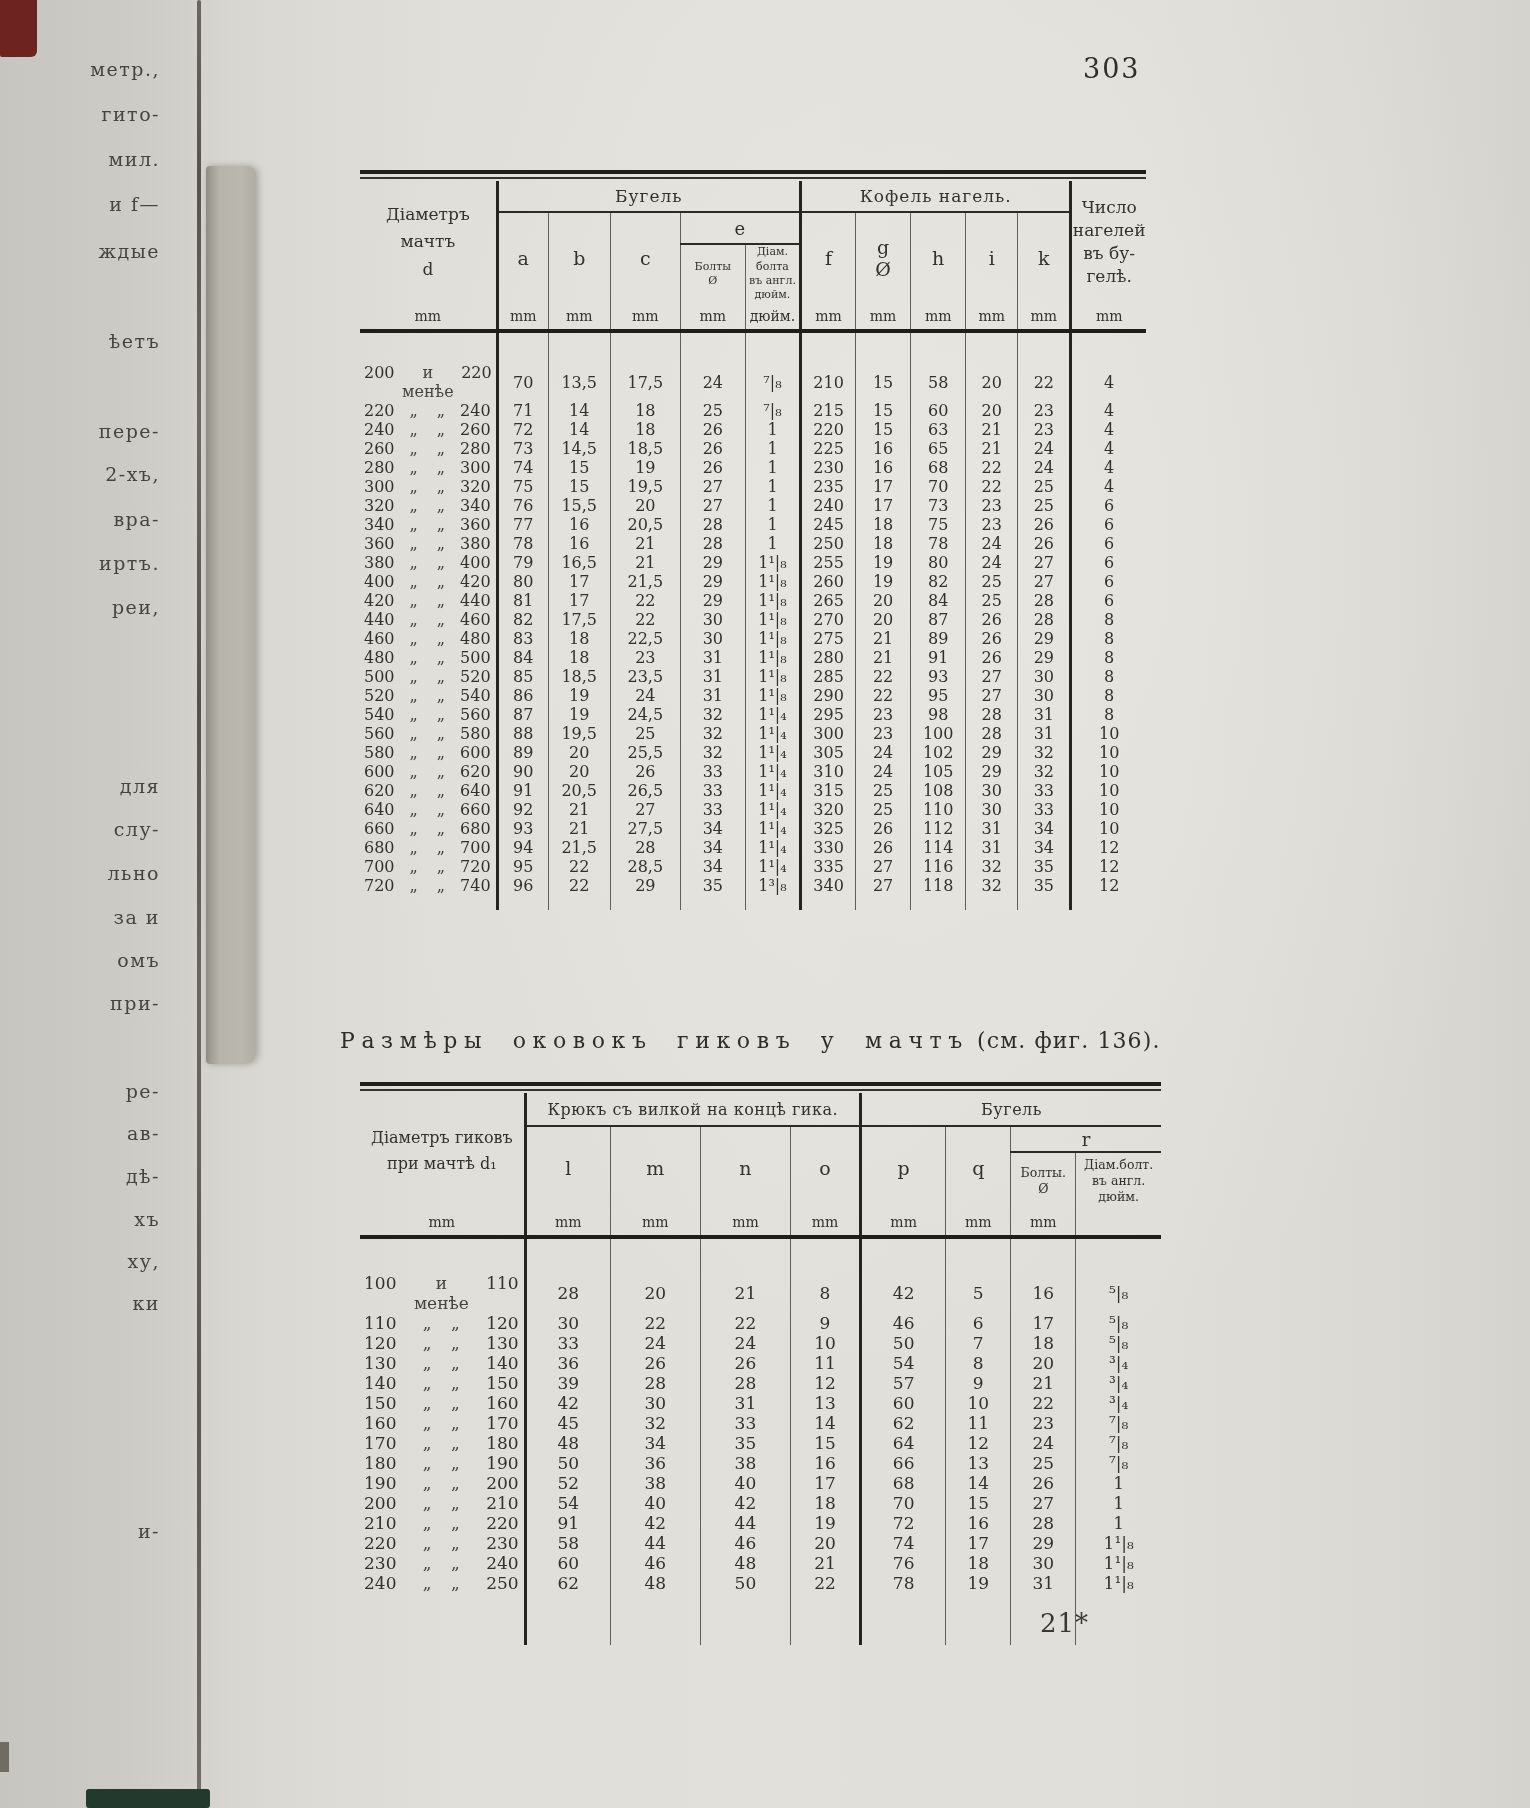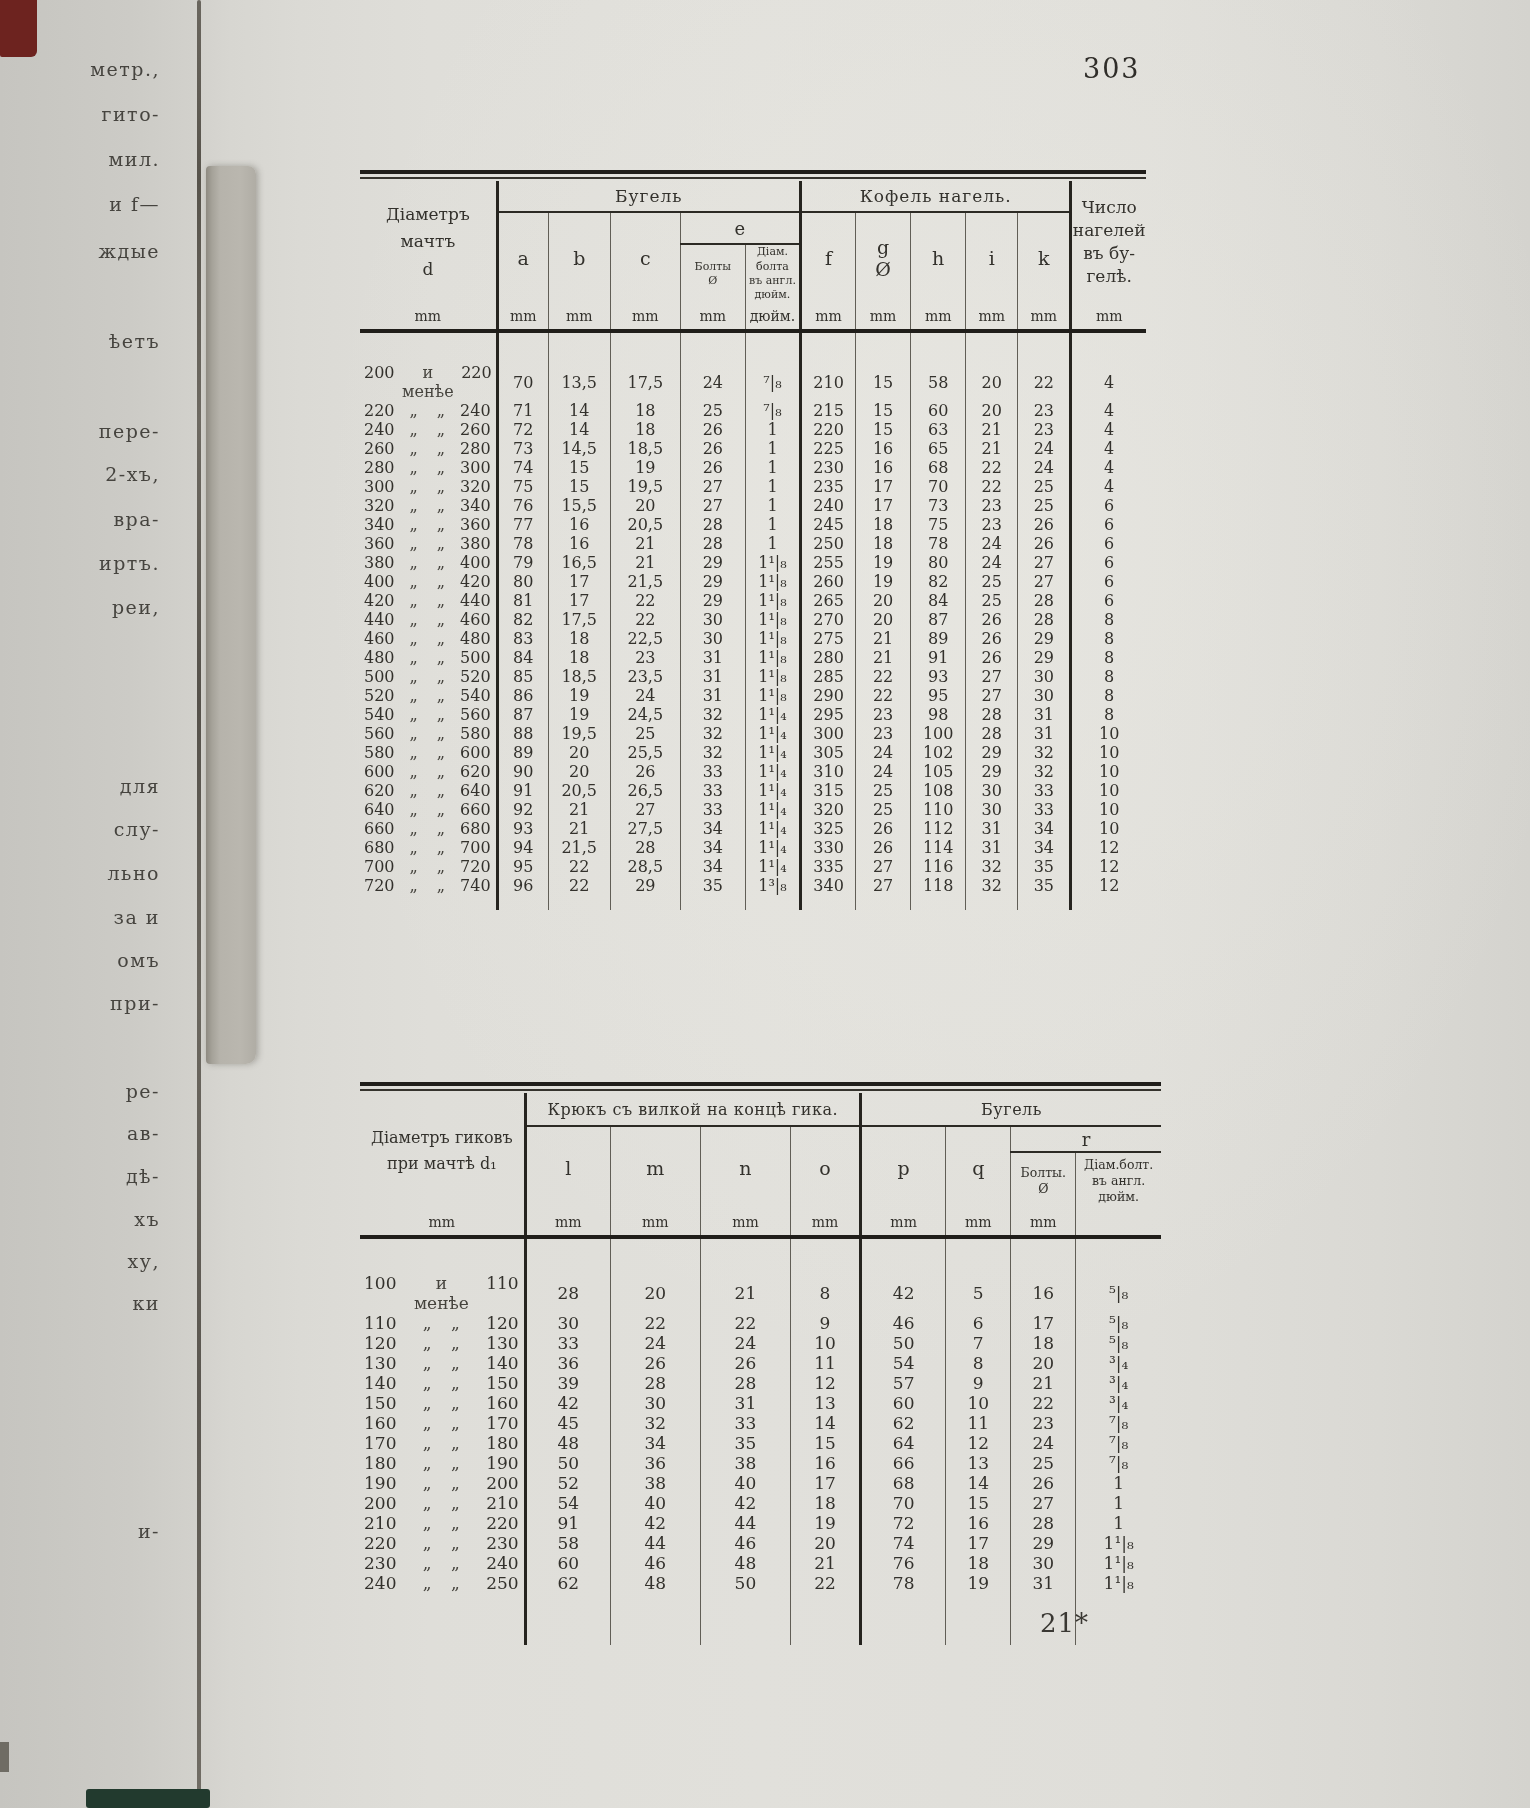--- a/index.html
+++ b/index.html
@@ -725,20 +725,21 @@
           <td>340</td>
           <td>27</td>
           <td>118</td>
           <td>32</td>
           <td>35</td>
           <td>12</td>
         </tr>
       </tbody>
   </table>
 
+  <div class="tbl-title t2-title"><span class="sp">Размѣры оковокъ гиковъ у мачтъ</span><span class="ns"> (см. фиг. 136).</span></div>
   <div class="double-rule rule2"></div>
 
   <table class="dim" id="table2">
     <colgroup>
       <col style="width:165px">
         <col style="width:85px">
         <col style="width:90px">
         <col style="width:90px">
       <col style="width:70px">
         <col style="width:85px">

